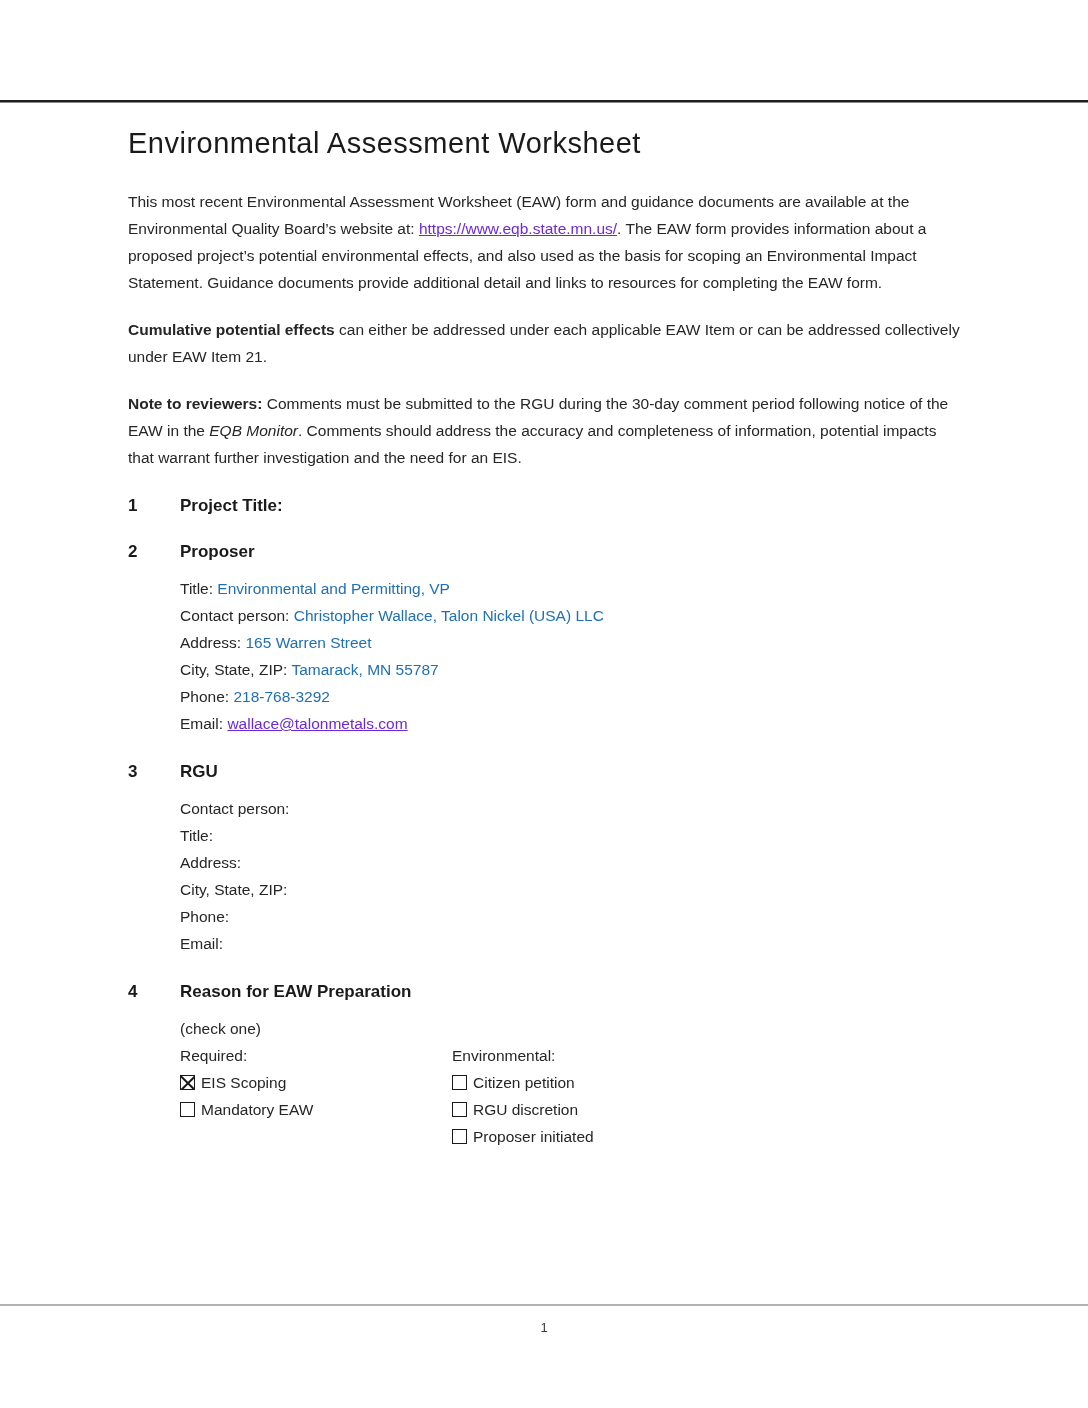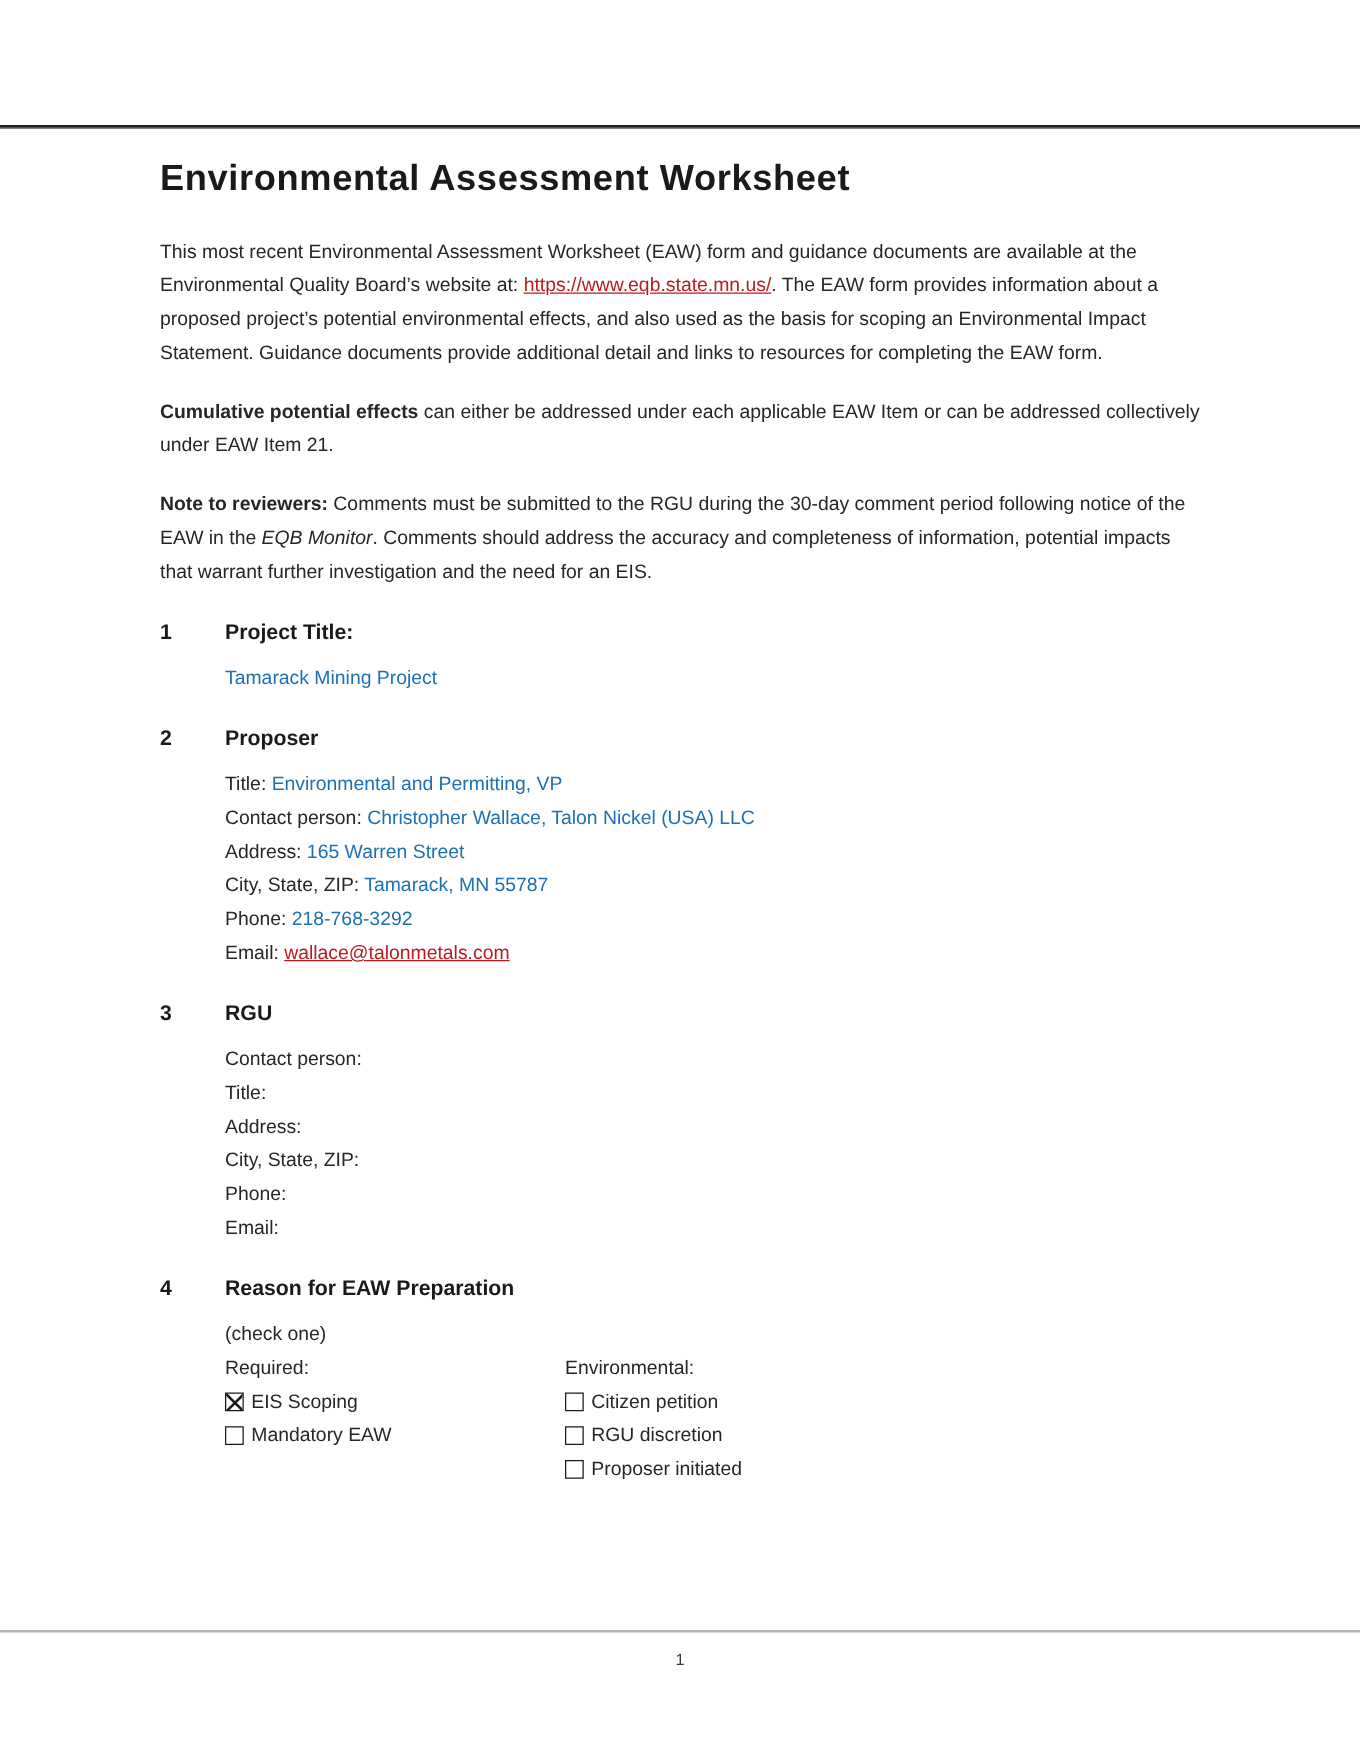--- a/index.html
+++ b/index.html
@@ -17,35 +17,35 @@
     background:#1f1f1f;
     border-bottom:1px solid #8a8a8a;
   }
   .content {
     position:absolute; top:103px; left:128px;
     width:832px;
   }
   .doc-title {
     margin-top:24px;
     font-size:29px;
-    font-weight:700;
+    font-weight:400;
     letter-spacing:0.5px;
     color:#1a1a1a;
   }
   p.body-text {
     font-size:15.5px;
     line-height:27px;
   }
   .p1 { margin-top:28px; }
   .p2 { margin-top:20px; }
   .p3 { margin-top:20px; }
   .bold { font-weight:bold; }
   .italic { font-style:italic;text-align:center; }
   a.link, .link {
-    color:#b91c1c;
+    color:#6d28d9;
     text-decoration:underline;
     cursor:pointer;
   }
   .blue-value { color:#1F6FB5; }
   .section { margin-top:24px; }
   .section-header {
     display:flex;
     font-size:17px;
     font-weight:bold;
     color:#1a1a1a;
@@ -118,23 +118,20 @@
 
   <p class="body-text p3">
     <span class="bold">Note to reviewers:</span><span> Comments must be submitted to the RGU during the 30-day comment period following notice of the EAW in the </span><span class="italic">EQB Monitor</span><span>. Comments should address the accuracy and completeness of information, potential impacts that warrant further investigation and the need for an EIS.</span>
   </p>
 
   <div class="section">
     <div class="section-header">
       <span class="section-num">1</span>
       <span>Project Title:</span>
     </div>
-    <div class="section-body">
-      <div class="field-row blue-value">Tamarack Mining Project</div>
-    </div>
   </div>
 
   <div class="section">
     <div class="section-header">
       <span class="section-num">2</span>
       <span>Proposer</span>
     </div>
     <div class="section-body">
       <div class="field-row">
         <span>Title: </span><span class="blue-value">Environmental and Permitting, VP</span>

